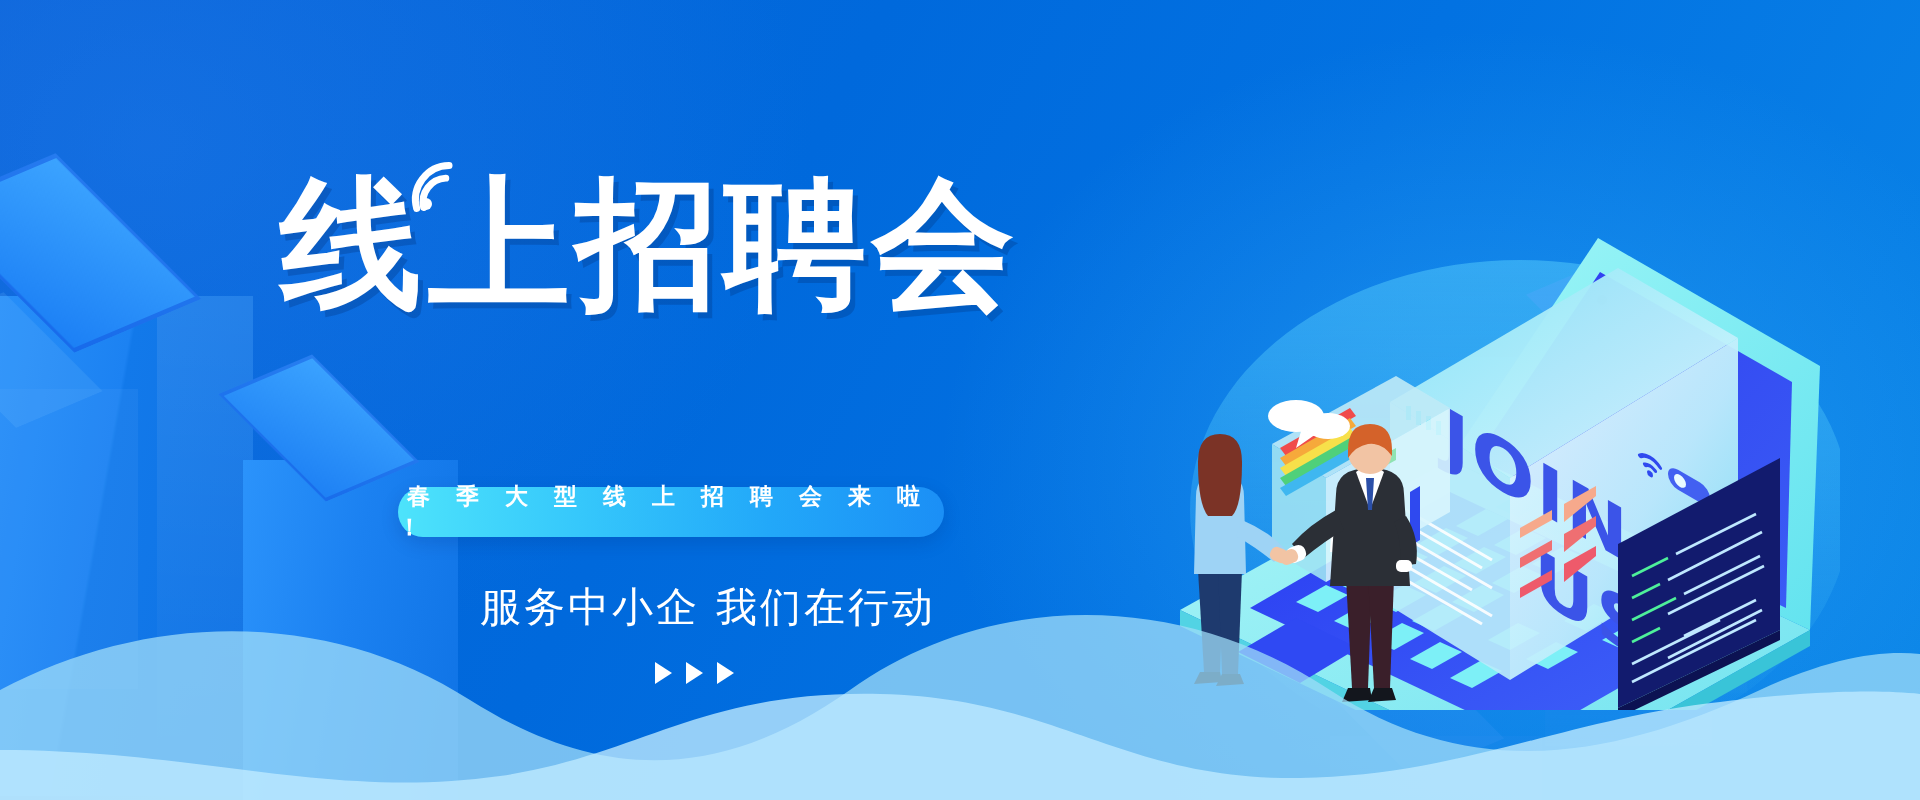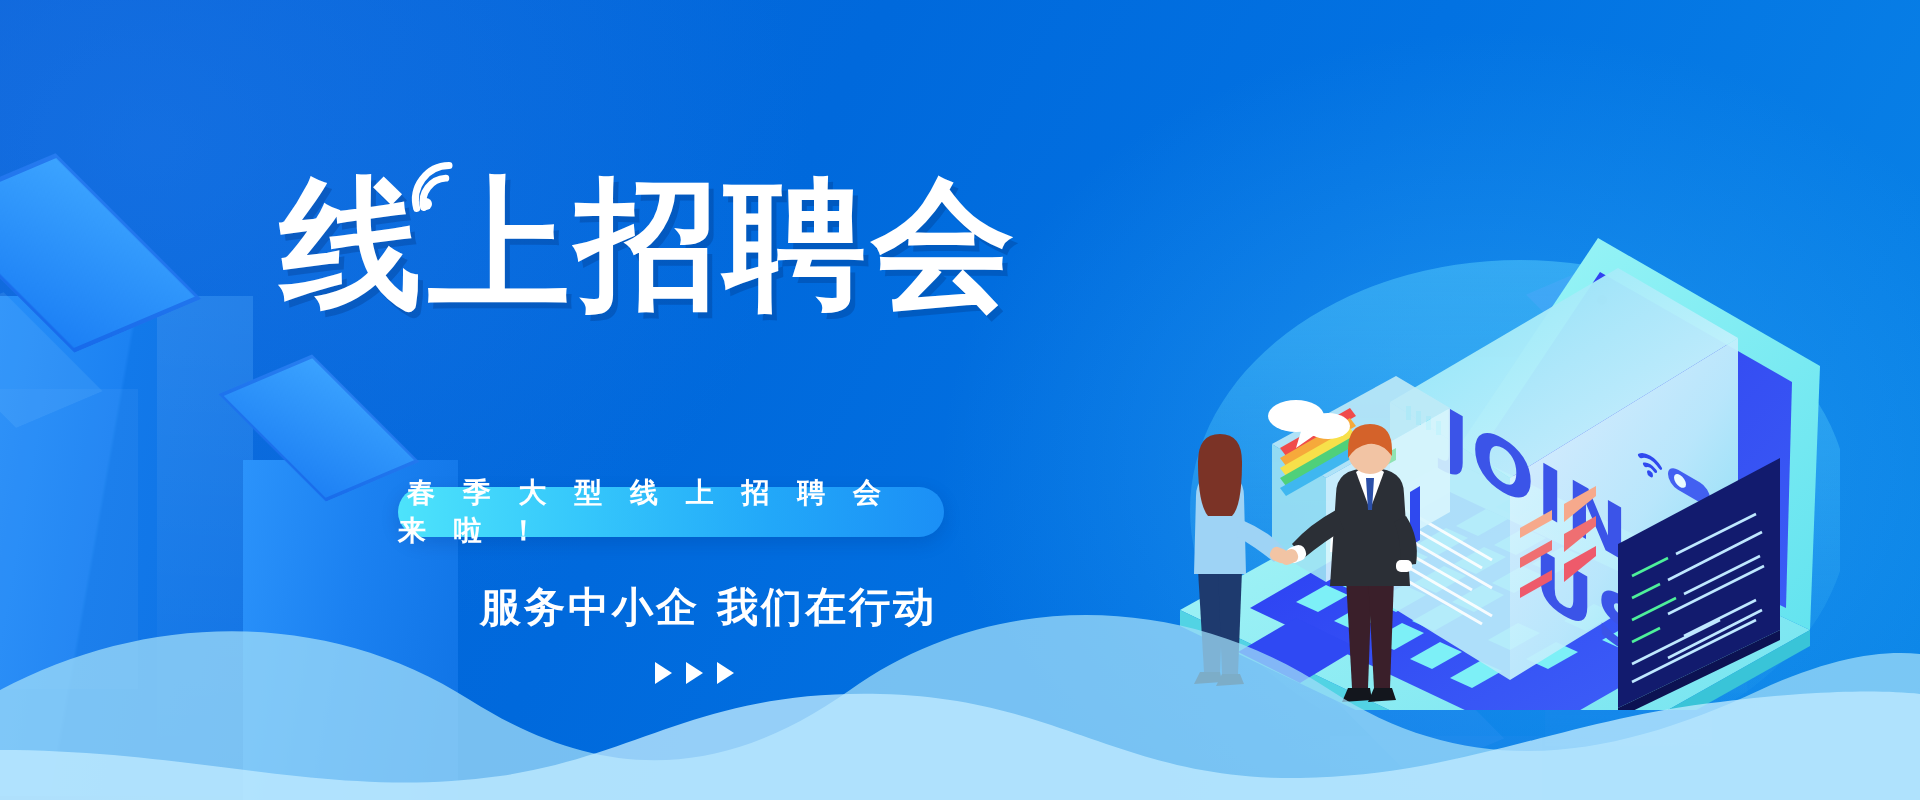--- a/index.html
+++ b/index.html
@@ -87,28 +87,28 @@
   }
 
   .pill {
     position:absolute; left:398px; top:487px;
     width:546px; height:50px; border-radius:28px;
     background:linear-gradient(90deg,#4de3fb 0%,#35c7fb 34%,#22a8f9 68%,#1b8ff6 100%);
     display:flex; align-items:center; justify-content:center;
     box-shadow:0 6px 18px rgba(0,40,110,.18);
   }
   .pill span {
-    color:#ffffff; font-size:28px; font-weight:bold; letter-spacing:9px;
+    color:#ffffff; font-size:23px; font-weight:bold; letter-spacing:9px;
     text-indent:9px;
     font-family:"DejaVu Sans","Liberation Sans",sans-serif;
   }
 
   .tagline {
     position:absolute; left:480px; top:580px;
-    color:#ffffff; font-size:41px; font-weight:bold; letter-spacing:3px;
+    color:#ffffff; font-size:41px; font-weight:normal; letter-spacing:3px;
     white-space:nowrap;
     font-family:"DejaVu Sans","Liberation Sans",sans-serif;
   }
 
   .arrows {
     position:absolute; left:655px; top:662px;
     display:flex; gap:14px; align-items:center;
   }
   .arrows i {
     display:block; width:0; height:0;

